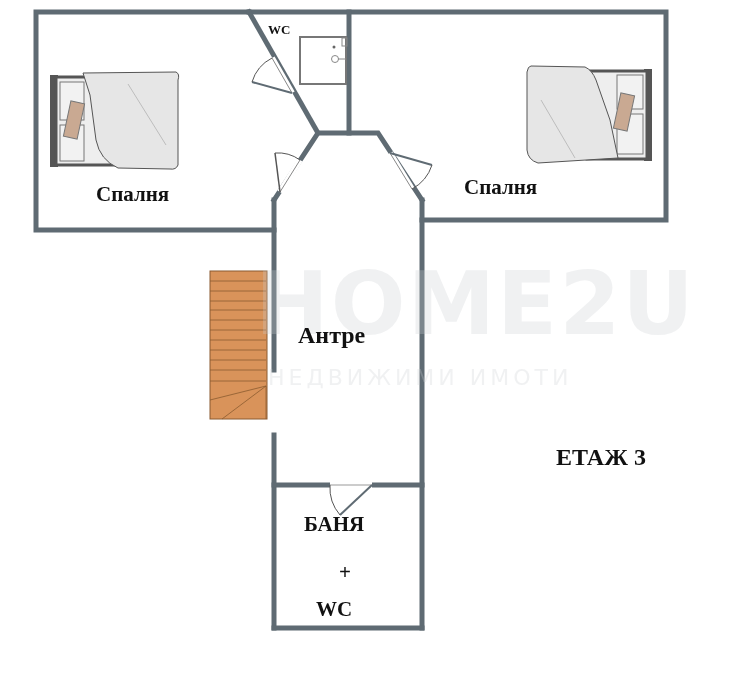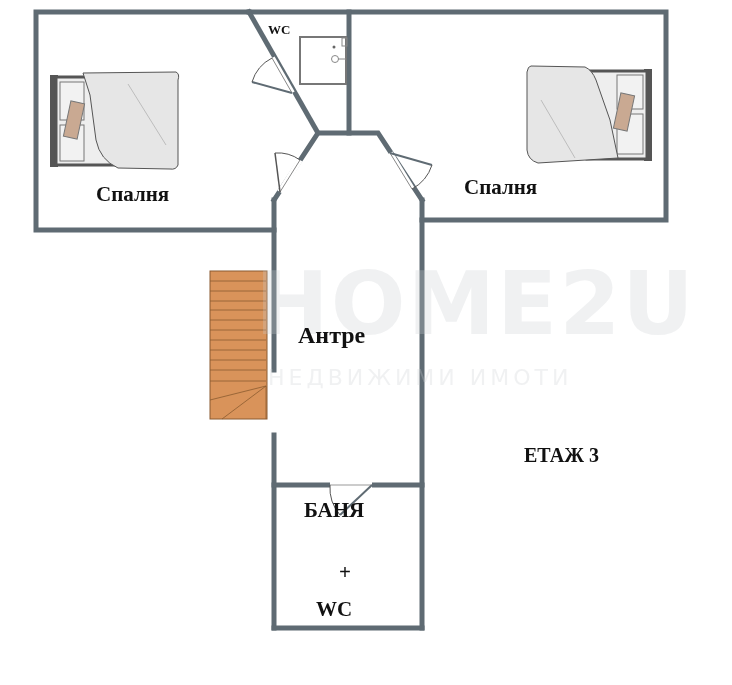--- a/index.html
+++ b/index.html
@@ -4,22 +4,22 @@
   <style>
     html, body { margin: 0; padding: 0; background: #ffffff; }
     body { width: 732px; height: 685px; position: relative; overflow: hidden; font-family: "DejaVu Sans", sans-serif; }
     #plan { position: absolute; left: 0; top: 0; width: 732px; height: 685px; }
     .wall { stroke: #5f6b73; stroke-width: 5; fill: none; stroke-linecap: square; stroke-linejoin: miter; }
     .label { position: absolute; font-family: Liberation Serif, serif; font-weight: bold; color: #111111; white-space: nowrap; }
     .lbl-bed-left { left: 96px; top: 182px; font-size: 21px; }
     .lbl-bed-right { left: 464px; top: 175px; font-size: 21px; }
     .lbl-wc-small { left: 268px; top: 22px; font-size: 13px; }
     .lbl-antre { left: 298px; top: 322px; font-size: 24px; }
-    .lbl-floor { left: 524px; top: 444px; font-size: 20px; }
-    .lbl-bath { left: 304px; top: 498px; font-size: 21px; }
+    .lbl-floor { left: 556px; top: 444px; font-size: 24px; }
+    .lbl-bath { left: 304px; top: 512px; font-size: 21px; }
     .lbl-plus { left: 339px; top: 560px; font-size: 21px; }
     .lbl-bath-wc { left: 316px; top: 597px; font-size: 21px; }
     .watermark { position: absolute; color: rgba(200,205,210,0.28); font-family: "DejaVu Sans", sans-serif; white-space: nowrap; pointer-events: none; }
     .wm-main { left: 255px; top: 252px; font-size: 88px; font-weight: bold; letter-spacing: 2px; }
     .wm-sub { left: 268px; top: 365px; font-size: 22px; letter-spacing: 4px; }
   </style>
 </head>
 <body>
 
 <svg id="plan" viewBox="0 0 732 685" xmlns="http://www.w3.org/2000/svg">

